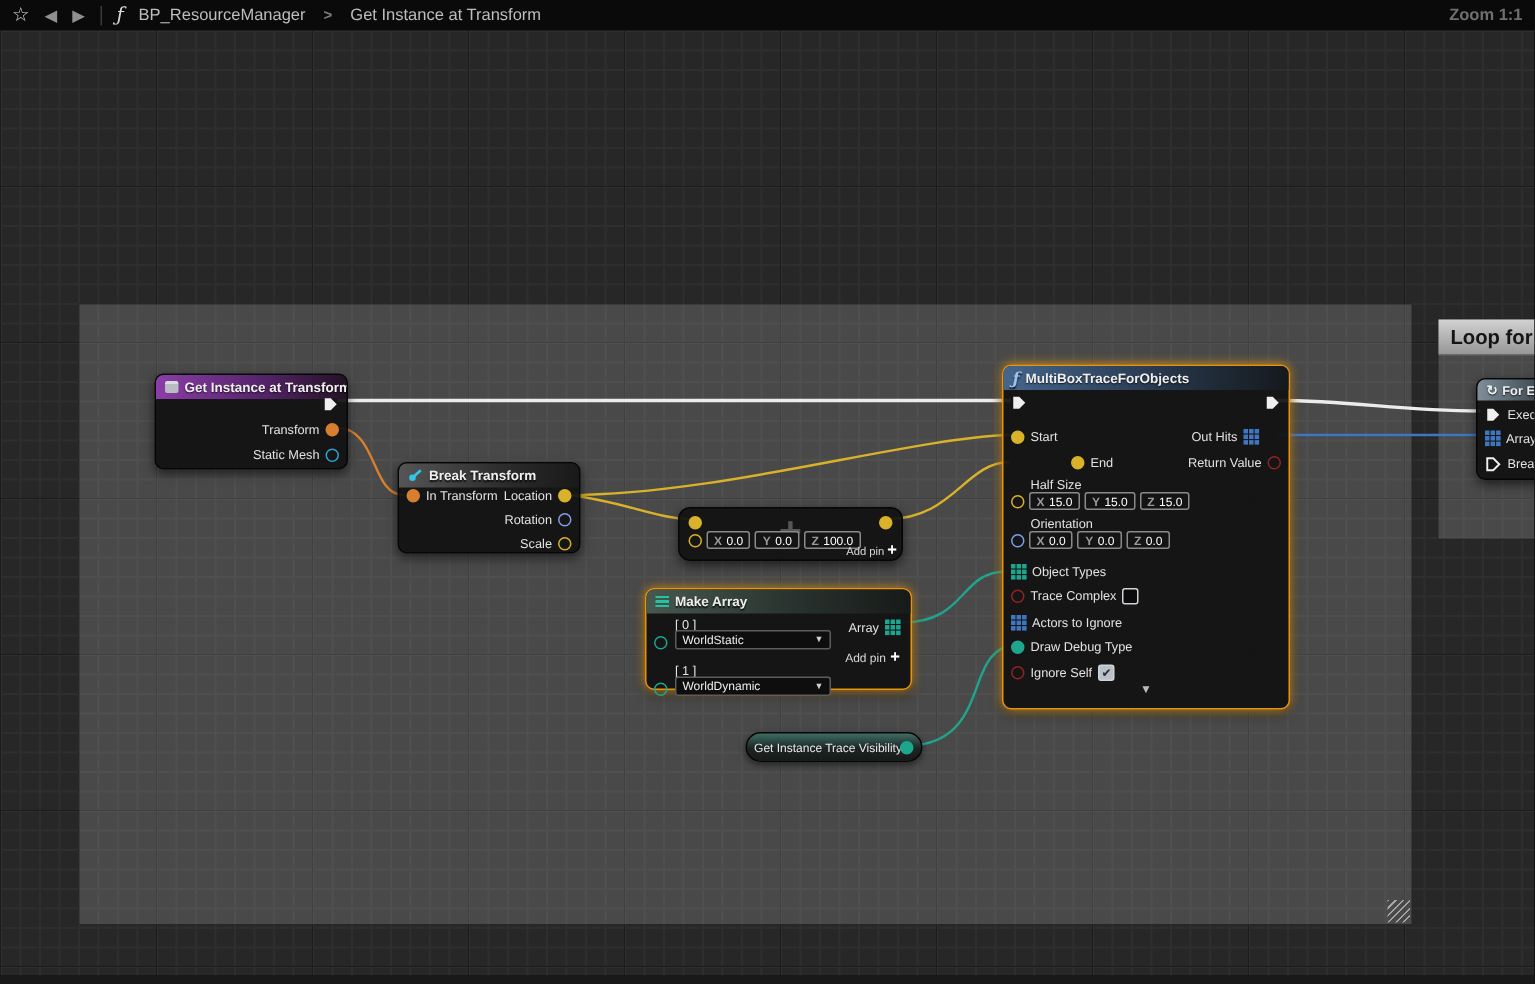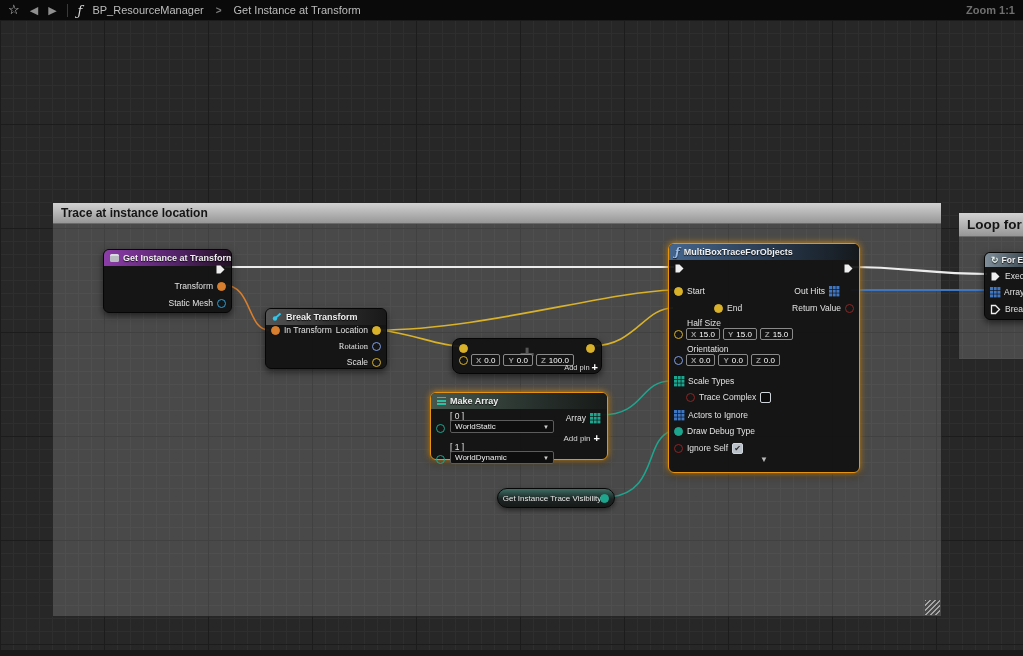--- a/index.html
+++ b/index.html
@@ -113,21 +113,20 @@
     <span class="crumb">BP_ResourceManager</span>
     <span class="crumb-sep">&gt;</span>
     <span class="crumb">Get Instance at Transform</span>
     <span class="zoom-lbl">Zoom 1:1</span>
   </div>
 
   <div id="canvas"></div>
   <div id="bottom-edge"></div>
 
   <div class="comment" style="left:52px; top:202px; width:890px; height:415px;">
-    <div class="chead" style="font-size:12px;">Trace at instance location</div>
     <div class="resize-handle"></div>
   </div>
 
   <div class="comment" style="left:958px; top:212px; width:80px; height:148px;">
     <div class="chead" style="font-size:13.5px; padding:4px 8px;">Loop for h</div>
   </div>
 
   <svg id="wires" width="1023" height="656">
     <path d="M225 267 H674" stroke="#ececec" stroke-width="2.2" fill="none"></path>
     <path d="M851 267 C905 267 930 274 987 274" stroke="#ececec" stroke-width="2.2" fill="none"></path>
@@ -169,21 +168,21 @@
       <span>Break Transform</span>
     </div>
     <div class="row" style="left:5px; top:15px;">
       <span class="pcirc filled" style="color:#d77f2e;"></span>
       <span class="plabel">In Transform</span>
     </div>
     <div class="row r" style="right:5px; top:15px;">
       <span class="pcirc filled" style="color:#d9b22a;"></span>
       <span class="plabel">Location</span>
     </div>
-    <div class="row r" style="right:5px; top:31px;font-family:Liberation Serif, serif;">
+    <div class="row r" style="right:5px; top:31px;">
       <span class="pcirc" style="color:#7f9fe8;"></span>
       <span class="plabel">Rotation</span>
     </div>
     <div class="row r" style="right:5px; top:47px;">
       <span class="pcirc" style="color:#d9b22a;"></span>
       <span class="plabel">Scale</span>
     </div>
   </div>
 
   <div class="node" style="left:452px; top:338px; width:150px; height:36px; border-radius:8px;">
@@ -304,23 +303,23 @@
         <b class="ax">Y</b>
         <i class="av">0.0</i>
       </span>
       <span class="vbox">
         <b class="ax">Z</b>
         <i class="av">0.0</i>
       </span>
     </div>
     <div class="row" style="left:5px; top:131px;">
       <span class="pgrid" style="color:#1ea58e;"></span>
-      <span class="plabel">Scale Types</span>
-    </div>
-    <div class="row" style="left:5px; top:147px;margin-left:12px;">
+      <span class="plabel">Object Types</span>
+    </div>
+    <div class="row" style="left:5px; top:147px;">
       <span class="pcirc" style="color:#8e2424;"></span>
       <span class="plabel">Trace Complex</span>
       <span class="cb"></span>
     </div>
     <div class="row" style="left:5px; top:165px;">
       <span class="pgrid" style="color:#3f76c2;"></span>
       <span class="plabel">Actors to Ignore</span>
     </div>
     <div class="row" style="left:5px; top:181px;">
       <span class="pcirc filled" style="color:#1ea58e;"></span>

